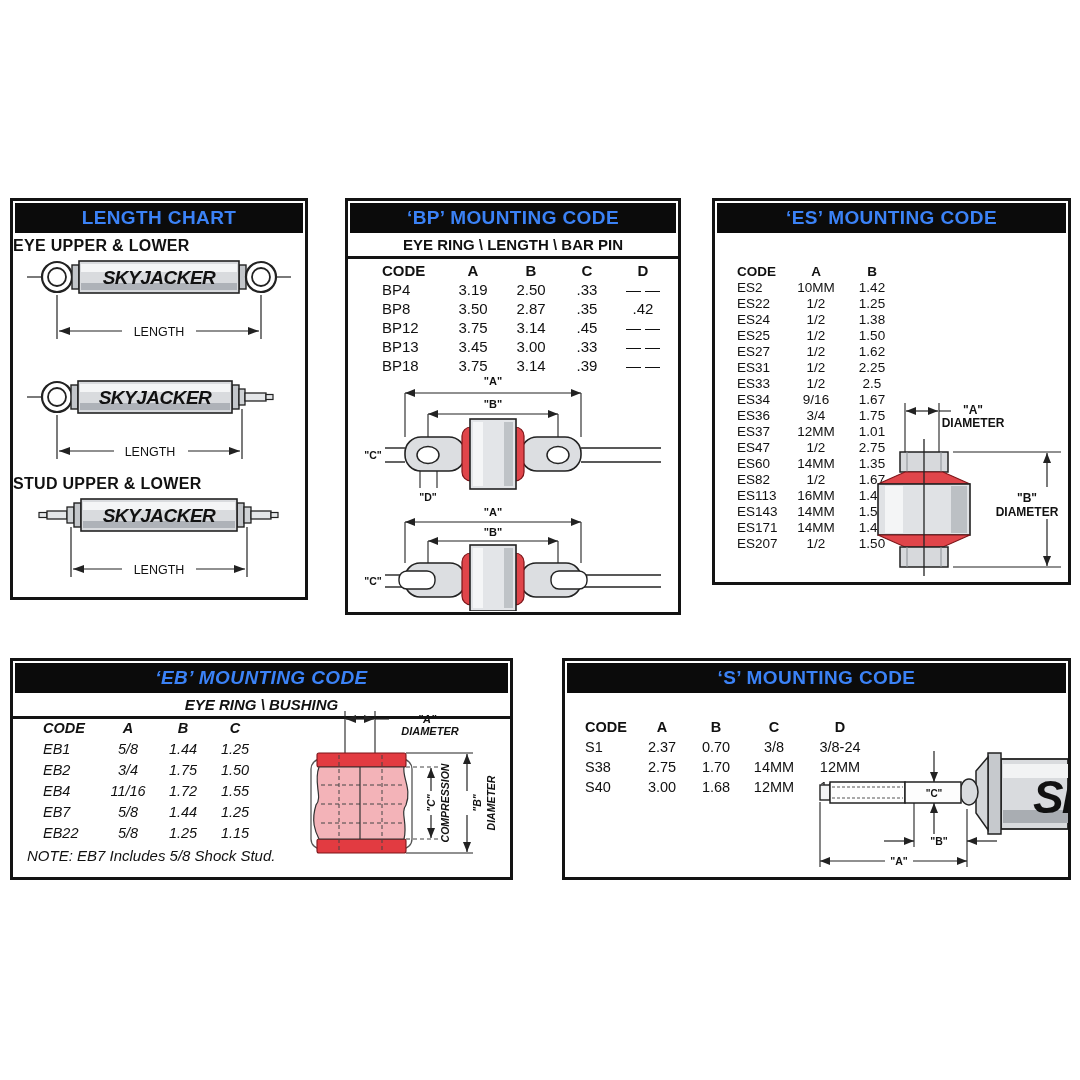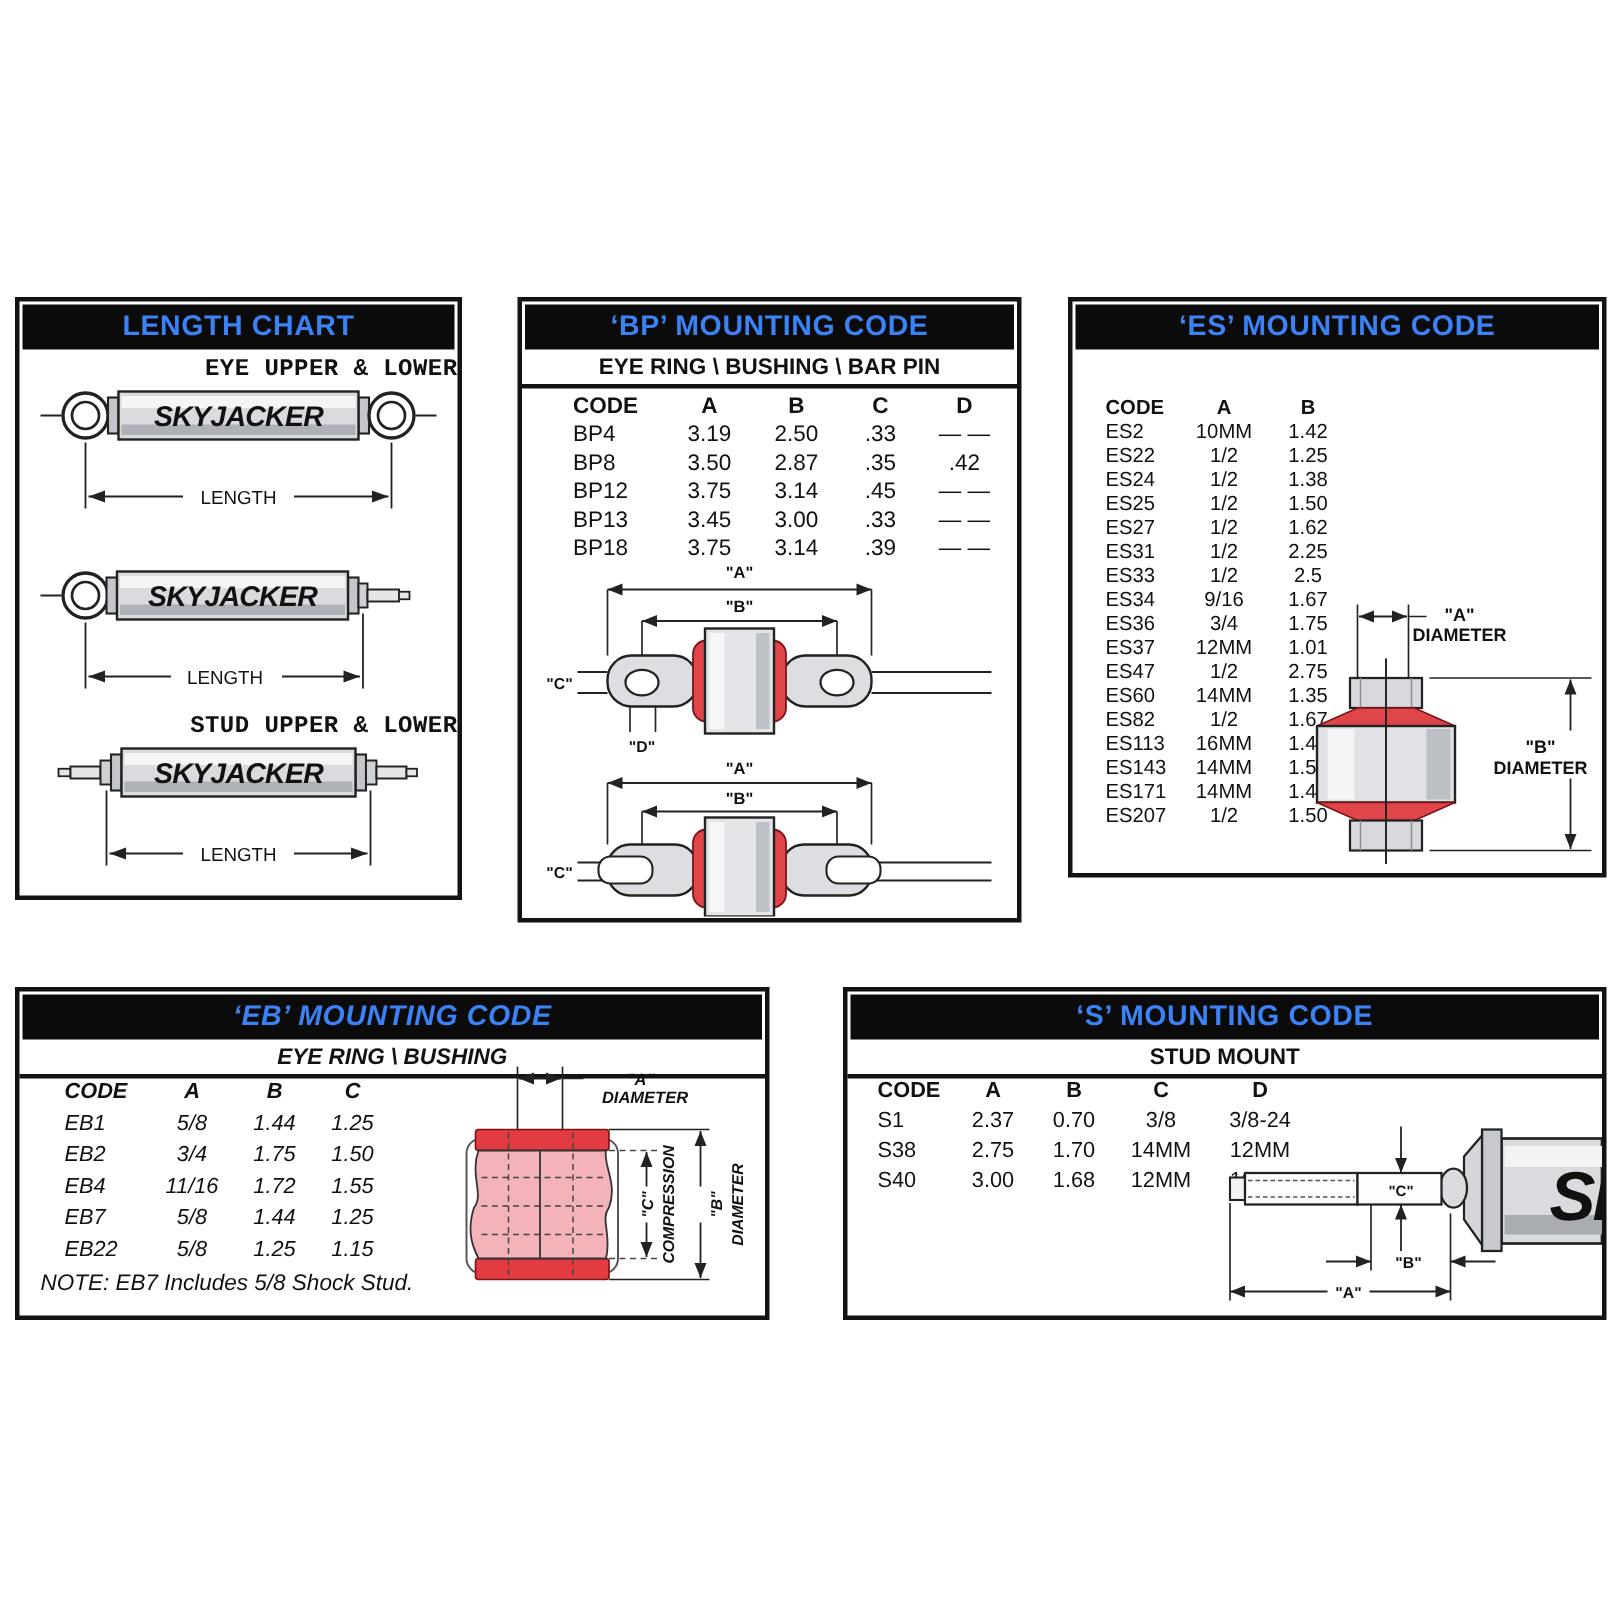--- a/index.html
+++ b/index.html
@@ -26,22 +26,22 @@
   #es-table th:nth-child(3){width:50px}
   #eb-table { left:22px; top:56px; font-size:14.5px; }
   #eb-table tr { height:21px; }
   #eb-table th:nth-child(1){width:64px} #eb-table th:nth-child(2){width:58px}
   #eb-table th:nth-child(3){width:52px} #eb-table th:nth-child(4){width:52px}
   #s-table { left:12px; top:56px; font-size:14.5px; }
   #s-table tr { height:20px; }
   #s-table th:nth-child(1){width:58px} #s-table th:nth-child(2){width:54px}
   #s-table th:nth-child(3){width:54px} #s-table th:nth-child(4){width:62px}
   #s-table th:nth-child(5){width:70px}
-  .lc-label { position:absolute; width:100%; text-align:right; font-weight:bold;
-              font-size:16px; letter-spacing:.3px;font-family:Liberation Mono, monospace; }
+  .lc-label { position:absolute; width:100%; text-align:left; font-weight:bold;
+              font-size:16px; letter-spacing:.3px; }
   .abs { position:absolute; }
   .note { position:absolute; font-size:15px; }
   svg text { font-family:"Liberation Sans", sans-serif; fill:#111; }
   svg { display:block; }
 </style>
 </head>
 <body>
 
 <div class="page">
 
@@ -136,21 +136,21 @@
         <polygon points="54,76 65,72 65,80" fill="#222"></polygon>
         <polygon points="226,76 215,72 215,80" fill="#222"></polygon>
         <rect x="103" y="68" width="74" height="16" fill="#fff"></rect>
         <text x="140" y="81" text-anchor="middle" font-size="12.5">LENGTH</text>
       </g>
     </svg>
   </section>
 
   <section class="panel" style="left:345px; top:198px; width:336px; height:417px;">
     <div class="ptitle">‘BP’ MOUNTING CODE</div>
-    <div class="psub">EYE RING \ BUSHING \ BAR PIN</div>
+    <div class="psub">EYE RING \ LENGTH \ BAR PIN</div>
     <table class="spec" id="bp-table">
         <thead>
           <tr>
             <th>CODE</th>
             <th>A</th>
             <th>B</th>
             <th>C</th>
             <th>D</th>
           </tr>
         </thead>
@@ -516,21 +516,20 @@
         <polygon points="158,43 154,53 162,53" fill="#222"></polygon>
         <polygon points="158,141 154,131 162,131" fill="#222"></polygon>
         <text transform="translate(172,92) rotate(-90)" text-anchor="middle" font-size="10.5" font-weight="bold">"B"</text>
         <text transform="translate(186,92) rotate(-90)" text-anchor="middle" font-size="10.5" font-weight="bold">DIAMETER</text>
       </g>
     </svg>
   </section>
 
   <section class="panel" style="left:562px; top:658px; width:509px; height:222px;">
     <div class="ptitle">‘S’ MOUNTING CODE</div>
-    <div class="psub">STUD MOUNT</div>
     <table class="spec" id="s-table">
         <thead>
           <tr>
             <th>CODE</th>
             <th>A</th>
             <th>B</th>
             <th>C</th>
             <th>D</th>
           </tr>
         </thead>

